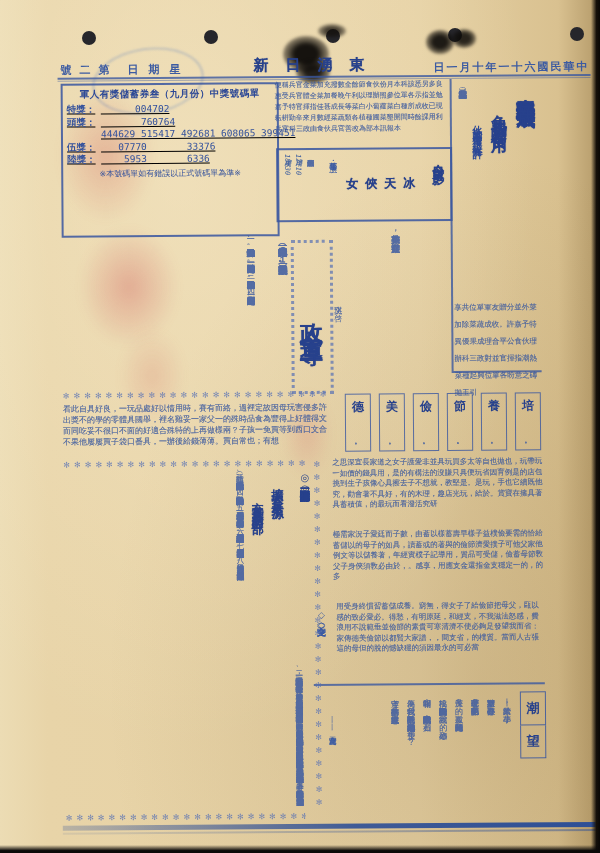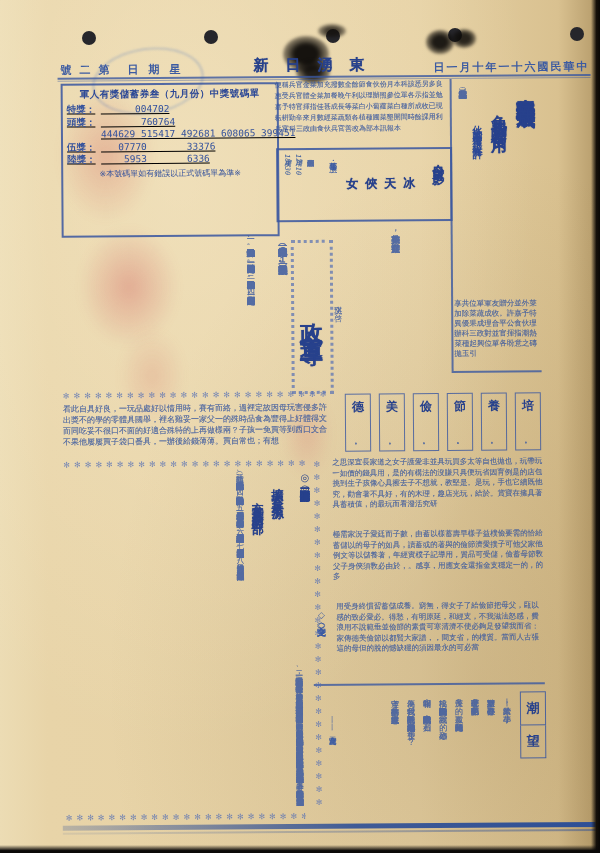--- a/index.html
+++ b/index.html
@@ -90,21 +90,21 @@
     <div class="t v dense" style="left:390px;top:228px;height:150px;font-size:9px;">菜為數雖少，頗受官兵歡迎</div>
 
     <div class="rule" style="left:452px;top:80px;width:1.5px;height:292px;"></div>
 
     <div class="t v dense" style="left:456px;top:85px;width:14px;height:288px;font-size:8px;">（本報訊）本部政三科官兵利用課餘開墾菜圃種菜收穫甚豐其目的在繼續擴大</div>
 
     <div class="t v" style="left:472px;top:118px;height:200px;font-size:10px;font-weight:bold;color:#2c4896;letter-spacing:3px;">伙食團會獲上級嘉許</div>
     <div class="t v hd" style="left:490px;top:103px;height:120px;font-size:16px;letter-spacing:6px;">免費贈食用</div>
     <div class="t v hd" style="left:516px;top:85px;height:238px;font-size:19px;letter-spacing:1px;">本部政三科官兵種菜有成</div>
 
-    <div class="t dense" style="left:455px;top:300px;width:86px;font-size:7.5px;line-height:10px;">享共位單軍友贈分並外菜加除菜蔬成收。許嘉予特異優果成理合平公食伙理辦科三政對並官揮指潮熱菜種起興位單各盼意之磚拋玉引</div>
+    <div class="t dense" style="left:455px;top:300px;width:86px;font-size:7.5px;line-height:17px;">享共位單軍友贈分並外菜加除菜蔬成收。許嘉予特異優果成理合平公食伙理辦科三政對並官揮指潮熱菜種起興位單各盼意之磚拋玉引</div>
     <div class="rule" style="left:452px;top:372px;width:90px;height:2px;"></div>
 
     <div class="t v dense" style="left:66px;top:234px;width:190px;height:156px;font-size:8px;line-height:1.3;">一、為紀念先烈暨陣亡將士國慶日前後各單位應懸掛國旗官兵服裝儀容務求整潔以示慶祝並加強戰備警覺隨時注意匪情動態。二、凡法定節日各項慶祝活動悉依規定舉行嚴禁聚賭酗酒滋事違者從嚴議處各級主官應隨時督導考核所屬言行舉止隱瞞不報者一併究辦。三、官兵寄發家書應注意保密凡涉及部隊番號駐地兵力裝備等均不得敘述違者依法嚴辦郵電檢查組隨時抽查。四、各處行文應依規定程序辦理未達主官核定前不得先行對外發布本令希遵照辦理並轉知所屬一體遵行。</div>
     <div class="t v dense" style="left:258px;top:240px;width:32px;height:150px;font-size:9px;font-weight:bold;">本令奉指揮官六十一年九月廿九日（６１）揮政字六〇二一號令辦理。</div>
     <div style="position:absolute;left:292px;top:240px;width:36px;height:148px;border:3px dotted rgba(86,112,181,.7);display:flex;align-items:center;justify-content:center;">
       <div class="v hd" style="font-size:23px;letter-spacing:6px;">政令宣導</div>
     </div>
     <div class="t v" style="left:332px;top:300px;height:80px;font-size:8px;">文琪　啓</div>
     <div class="flower" style="left:63px;top:390px;width:266px;height:10px;">✻✻✻✻✻✻✻✻✻✻✻✻✻✻✻✻✻✻✻✻✻✻✻✻✻✻✻✻✻</div>
 

